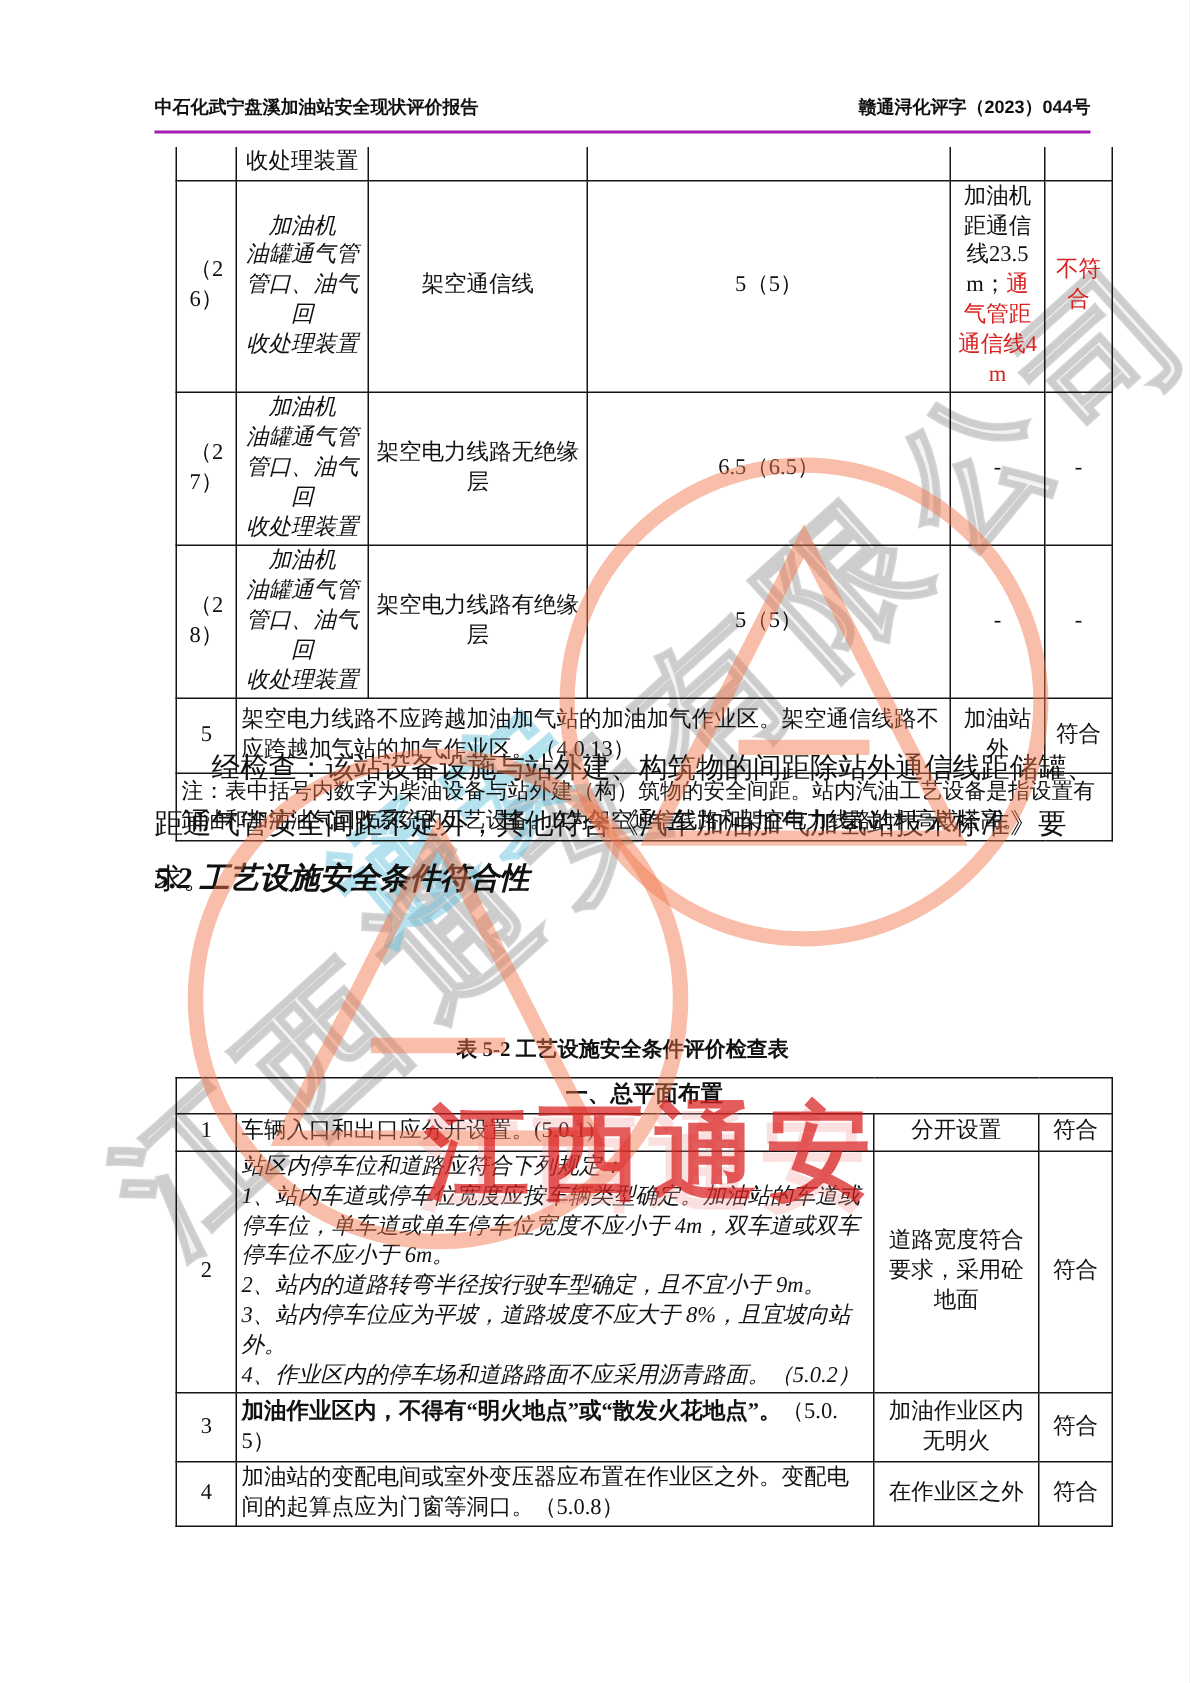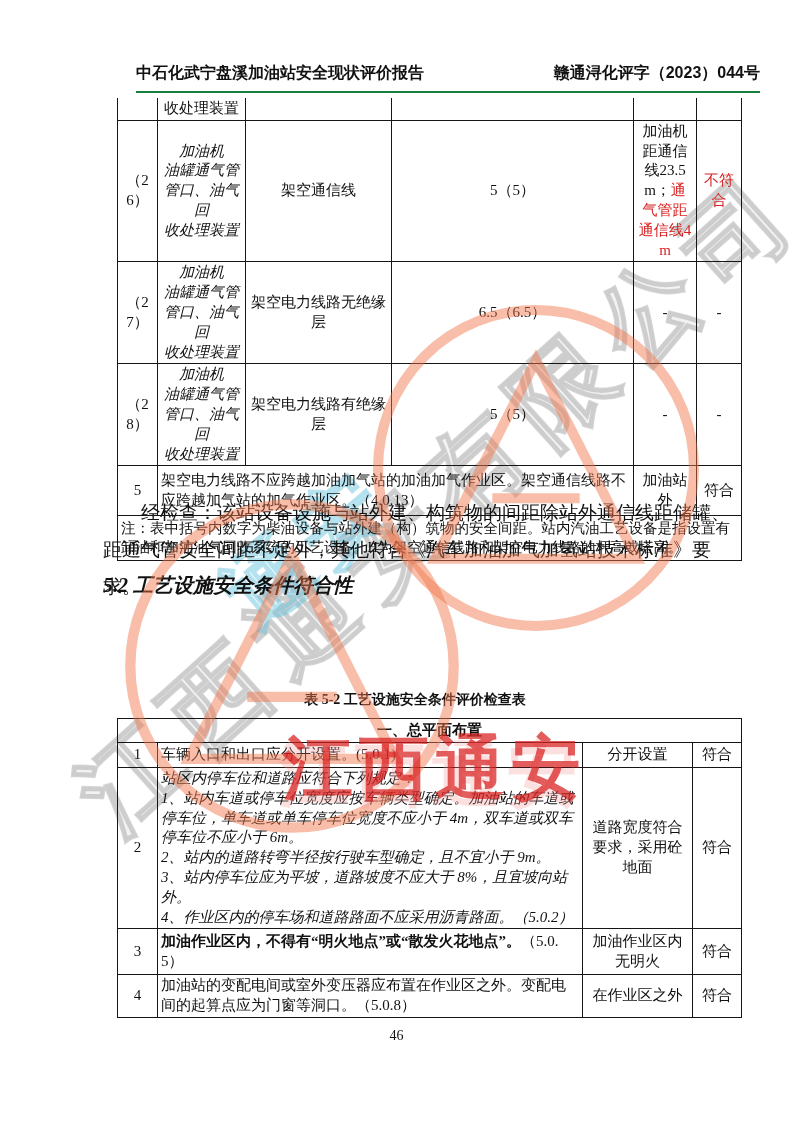--- a/index.html
+++ b/index.html
@@ -1,22 +1,22 @@
 <!DOCTYPE html>
 <html><head>
 <meta charset="utf-8">
 <style>
   html,body{margin:0;padding:0;background:#e8e8e8;}
   .page{position:relative;width:793px;height:1122px;background:#fff;overflow:hidden;
         font-family:"Liberation Serif","DejaVu Serif",serif;color:#111;}
 
   
   .hdr{position:absolute;left:103px;top:63px;width:624px;display:flex;justify-content:space-between;
-       align-items:flex-end;padding-bottom:7px;border-bottom:2px solid #15803d;
-       font-family:"Liberation Sans","DejaVu Sans",sans-serif;font-size:16px;font-weight:600;z-index:1;margin-left:33px;}
+       align-items:flex-end;padding-bottom:7px;border-bottom:2px solid #a21caf;
+       font-family:"Liberation Sans","DejaVu Sans",sans-serif;font-size:12px;font-weight:600;z-index:1;}
 
   
   table{border-collapse:collapse;table-layout:fixed;position:absolute;left:117px;z-index:1;background:transparent;}
   .t1{top:98px;width:624px;}
   .t2{top:718px;width:624px;}
   td,th{border:1.5px solid #151515;text-align:center;vertical-align:middle;padding:1px 3px;
         font-size:15px;line-height:1.32;word-break:break-all;}
   .t1 tr.partial td{border-top:none;}
   .ml{white-space:pre-line;font-style:italic;}
   .left{text-align:left;}
@@ -179,15 +179,14 @@
     <path d="M100 36 L160 154 L40 154 Z" fill="none" stroke="currentColor" stroke-width="6"></path>
     <path d="M74 118 L126 118" fill="none" stroke="currentColor" stroke-width="6"></path>
   </svg>
   <svg class="wm seal seal2" viewBox="0 0 200 200">
     <circle cx="100" cy="100" r="94" fill="none" stroke="currentColor" stroke-width="6"></circle>
     <path d="M100 36 L160 154 L40 154 Z" fill="none" stroke="currentColor" stroke-width="6"></path>
     <path d="M74 118 L126 118" fill="none" stroke="currentColor" stroke-width="6"></path>
   </svg>
   <div class="wm wm-red">江西通安</div>
 
-  <div class="footer">46</div>
 
 </div>
 
 </body></html>

